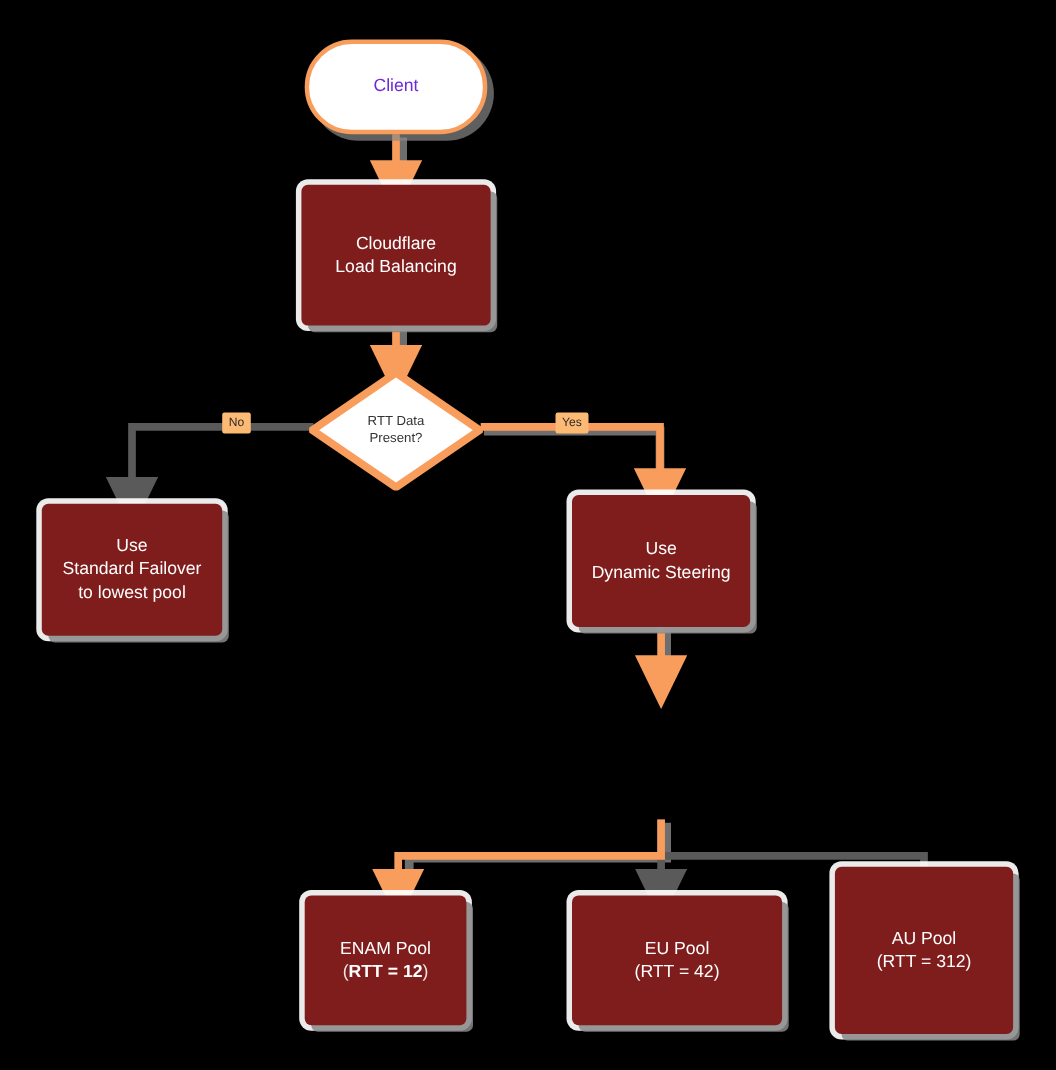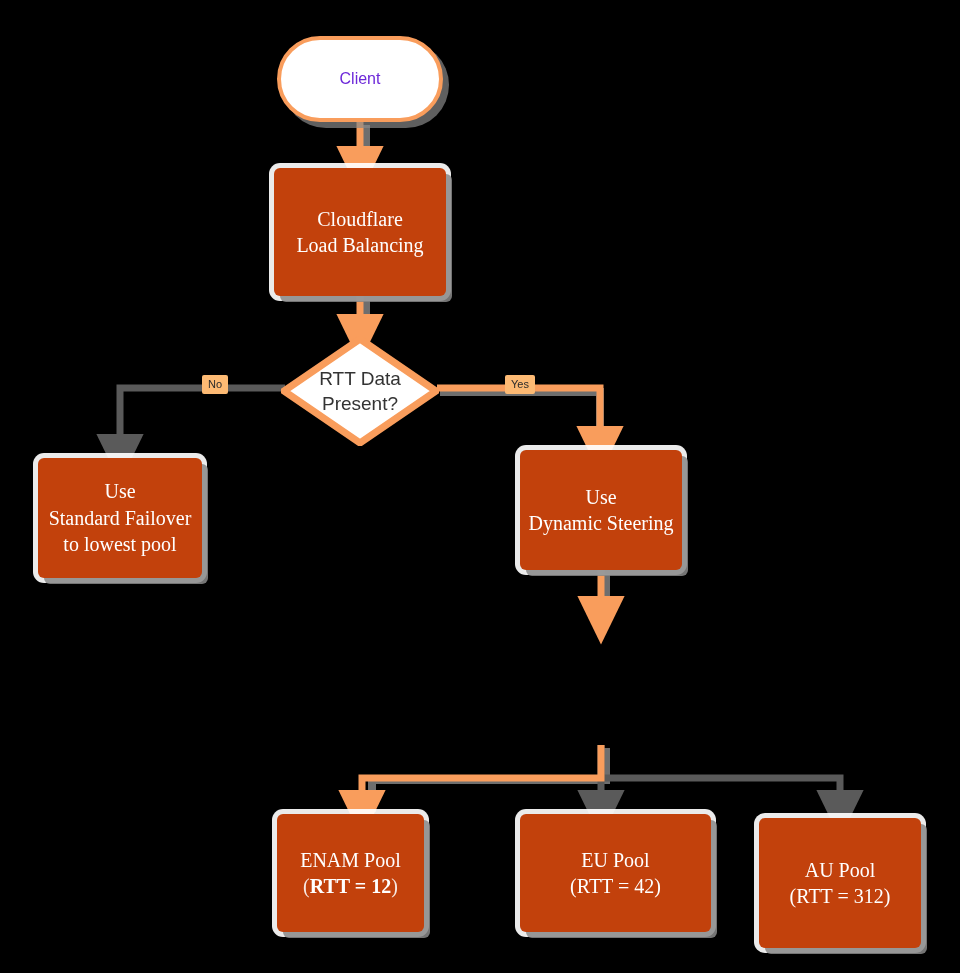--- a/index.html
+++ b/index.html
@@ -25,28 +25,27 @@
     position: absolute;
     box-sizing: border-box;
     display: flex;
     align-items: center;
     justify-content: center;
     text-align: center;
     z-index: 5;
   }
   
   .box {
-    background: #c2410c;
+    background: #7f1d1d;
     color: #FFFFFF;
     border-radius: 6px;
-    font-size: 20px;
+    font-size: 16px;
     line-height: 1.32;
     box-shadow: 6px 6px 0 0 rgba(136,136,136,0.85),
                 0 0 0 5px rgba(255,255,255,0.92);
-    font-family: Liberation Serif, serif;
   }
   .box .txt { padding: 4px 8px; }
   
   .terminal {
     background: #FFFFFF;
     color: #6d28d9;
     border: 4px solid #F99D5C;
     border-radius: 44px;
     font-size: 16px;
     box-shadow: 6px 6px 0 0 rgba(136,136,136,0.7);
@@ -65,21 +64,21 @@
   .diamond-label {
     position: absolute;
     left: 0; top: 0;
     width: 100%;
     height: 100%;
     display: flex;
     align-items: center;
     justify-content: center;
     text-align: center;
     color: #333333;
-    font-size: 19px;
+    font-size: 12px;
     line-height: 1.32;
     pointer-events: none;
   }
   .edge-label {
     position: absolute;
     background: #fdba74;
     color: #2b2b2b;
     font-size: 11px;
     line-height: 1;
     padding: 4px 6px;
@@ -180,20 +179,20 @@
     </span>
   </div>
 
   <div class="node box" style="left:520px; top:814px; width:191px; height:118px;">
     <span class="txt">
       <span>EU Pool</span><br>
       <span>(</span><span>RTT = 42</span><span>)</span>
     </span>
   </div>
 
-  <div class="node box" style="left:759px; top:818px; width:162px; height:130px;">
+  <div class="node box" style="left:759px; top:788px; width:162px; height:152px;">
     <span class="txt">
       <span>AU Pool</span><br>
       <span>(</span><span>RTT = 312</span><span>)</span>
     </span>
   </div>
 
 </div>
 
 </body></html>

